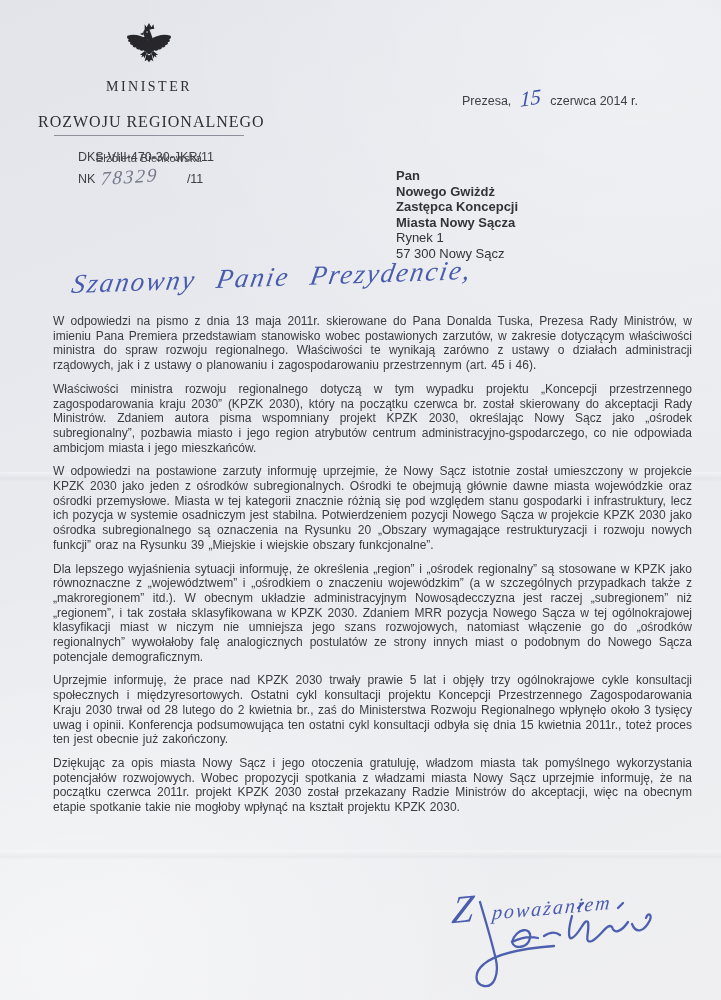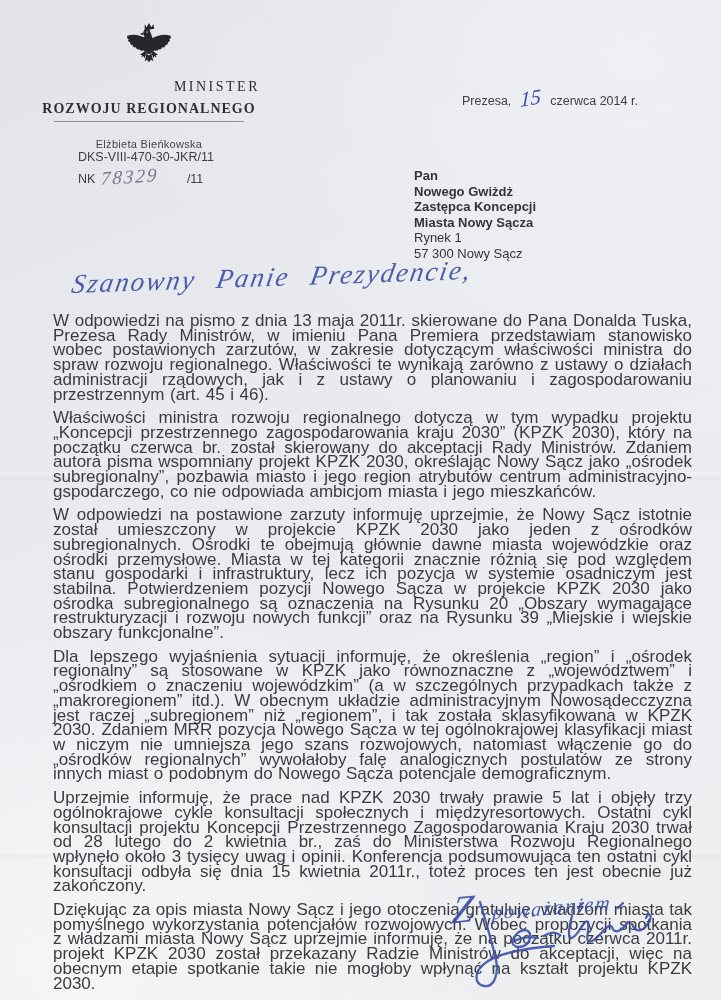--- a/index.html
+++ b/index.html
@@ -20,56 +20,56 @@
     background:linear-gradient(to bottom, rgba(255,255,255,.55), rgba(130,136,152,.10) 65%, transparent);
     opacity:.6;
   }
   .crease-1{top:472px;} .crease-2{top:850px;}
 
   
   .letterhead{position:absolute;left:38px;top:20px;width:222px;text-align:center;}
   .emblem{height:50px;display:flex;justify-content:center;}
   .ministry-line1{
     margin-top:9px;font-family:"Liberation Serif","DejaVu Serif",serif;
-    font-size:14px;letter-spacing:2.5px;color:#2e2f34;text-align:right;
+    font-size:14px;letter-spacing:2.5px;color:#2e2f34;
   }
   .ministry-line2{
     font-family:"Liberation Serif","DejaVu Serif",serif;
-    font-size:14px;letter-spacing:1px;color:#2e2f34;margin-top:6px;white-space:nowrap;font-weight:bold;
+    font-size:16px;letter-spacing:1px;color:#2e2f34;margin-top:18px;white-space:nowrap;
   }
   .lh-rule{width:190px;height:1px;background:#8d909a;margin:4px auto 0;}
   .minister-name{margin-top:16px;font-size:11px;color:#44454b;letter-spacing:.3px;}
 
   
   .dateline{position:absolute;left:462px;top:86px;font-size:12.5px;color:#3f4046;white-space:nowrap;}
   .hand{font-family:"Liberation Serif","DejaVu Serif",serif;font-style:italic;}
   .blue{color:#3c50a8;}
   .pencil{color:#75798a;}
   .hand-day{display:inline-block;font-size:21px;transform:rotate(-9deg) skewX(-10deg);margin:0 9px;}
 
   
   .refblock{position:absolute;left:78px;top:148px;font-size:12.5px;color:#3f4046;line-height:19px;}
   .hand-reg{display:inline-block;font-size:19px;transform:rotate(-4deg) skewX(-8deg);margin:0 6px;letter-spacing:2px;}
   .ref-suffix{margin-left:22px;margin-top:42px;}
 
   
-  .recipient{position:absolute;left:414px;top:168px;font-size:13px;line-height:15.6px;color:#333438;}
+  .recipient{position:absolute;left:396px;top:168px;font-size:13px;line-height:15.6px;color:#333438;}
   .recipient .b{font-weight:bold;}
 
   
   .salutation{
     position:absolute;left:72px;top:262px;
     font-size:27px;letter-spacing:2px;word-spacing:12px;
     transform:rotate(-2deg) skewX(-12deg);opacity:.92;white-space:nowrap;
   }
 
   
   .body-text{position:absolute;left:53px;top:314px;width:639px;}
   .body-text p{
-    margin:0 0 9px 0;font-size:17px;line-height:14.7px;
+    margin:0 0 9px 0;font-size:12px;line-height:14.7px;
     text-align:justify;color:#3b3c41;word-spacing:.8px;
   }
 
   
   .closing-phrase{
     position:absolute;left:452px;top:880px;
     font-size:20px;letter-spacing:2px;word-spacing:10px;
     transform:rotate(-5deg) skewX(-10deg);white-space:nowrap;opacity:.92;
   }
   .closing-phrase::first-letter{font-size:195%;}

